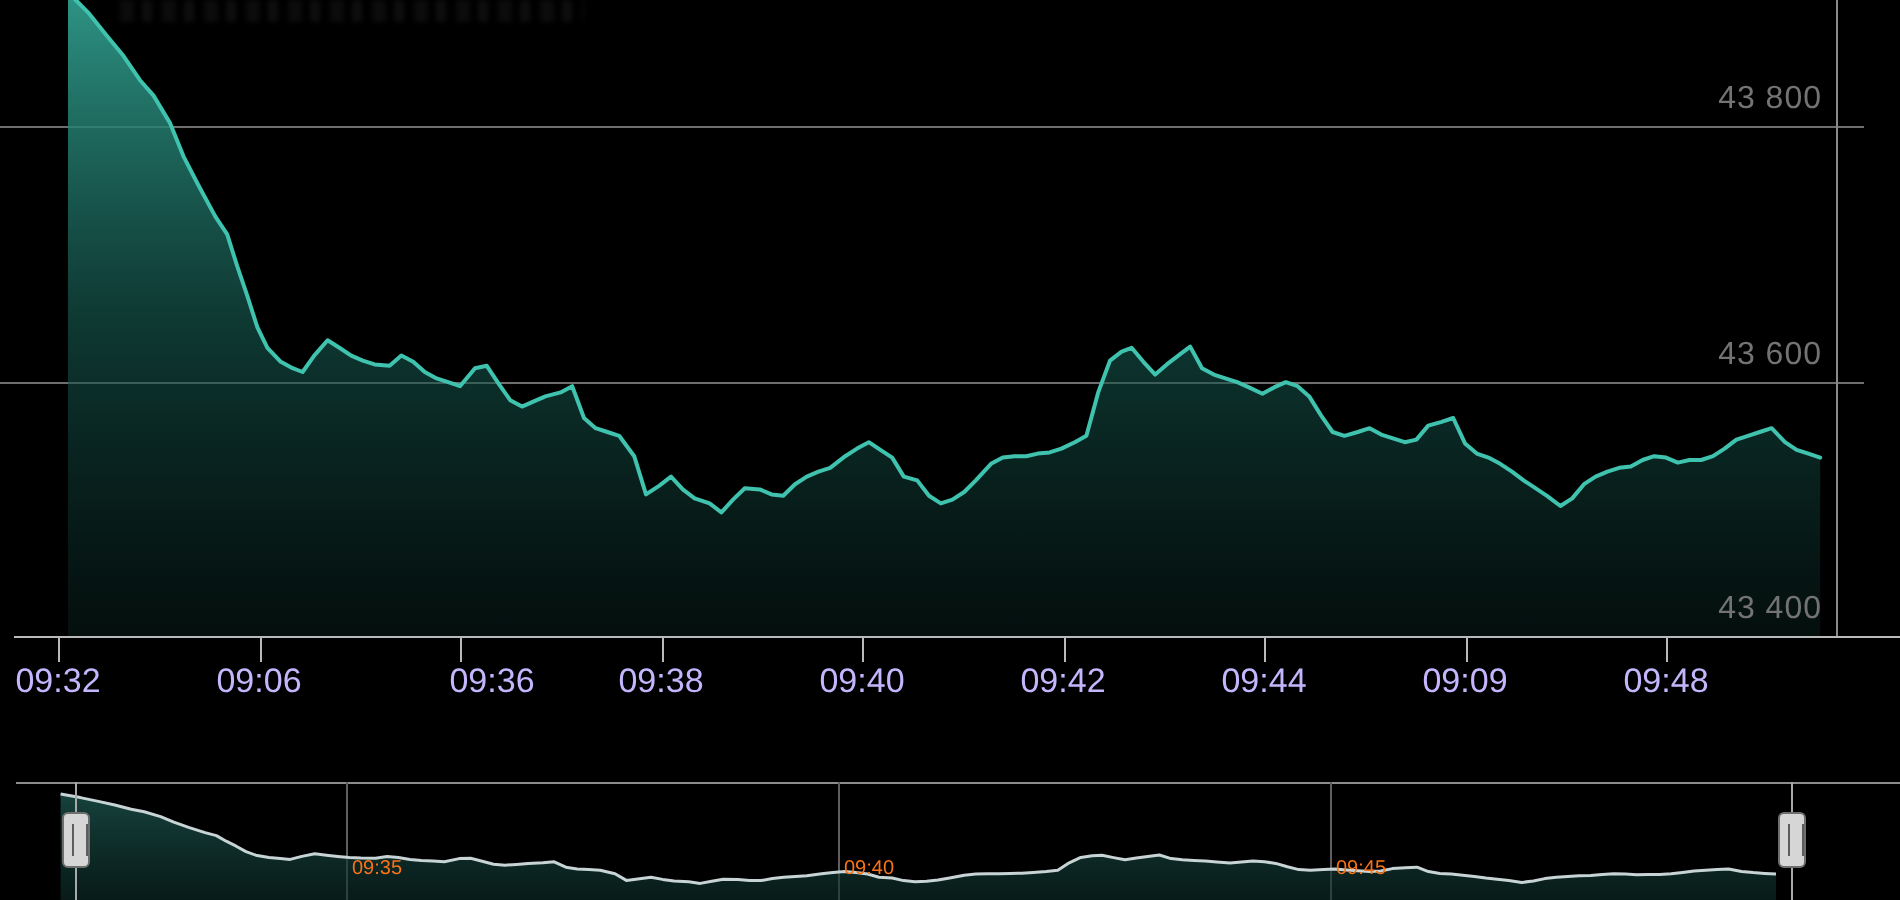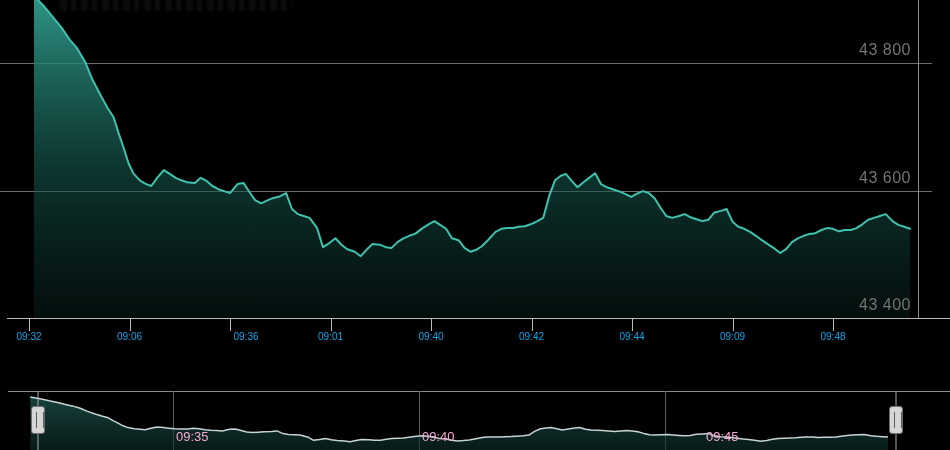--- a/index.html
+++ b/index.html
@@ -1,22 +1,22 @@
 <!DOCTYPE html>
 <html><head>
 <meta charset="utf-8">
 <style>
   html,body{margin:0;padding:0;background:#000;}
   .stage{position:relative;width:950px;height:450px;background:#000;overflow:hidden;
          font-family:"Liberation Sans",sans-serif;}
   svg{position:absolute;left:0;top:0;}
   .ylabel{position:absolute;color:#737373;font-size:16px;letter-spacing:.5px;
           transform:translate(-100%,-100%);white-space:nowrap;}
-  .xlabel{position:absolute;color:#0ea5e9;font-size:10px;transform:translateX(-50%);white-space:nowrap;}
-  .navlabel{position:absolute;color:#f9a8d4;font-size:13px;white-space:nowrap;}
+  .xlabel{position:absolute;color:#c4b5fd;font-size:17px;transform:translateX(-50%);white-space:nowrap;}
+  .navlabel{position:absolute;color:#f97316;font-size:10px;white-space:nowrap;}
   .clipped-title{position:absolute;left:60px;top:0;width:232px;height:11px;opacity:.55;
       filter:blur(1.2px);
       background:repeating-linear-gradient(90deg,#161616 0 7px,#000 7px 11px,#1a1a1a 11px 16px,#000 16px 21px);}
   .handle{position:absolute;width:14px;height:28px;background:#d6d6d6;border:1px solid #6e6e6e;
       border-radius:3px;top:406px;transform:translateX(-50%);box-sizing:border-box;}
   .handle .grip{position:absolute;left:4px;top:5px;width:6px;height:16px;
       border-left:1px solid #5d5d5d;border-right:1px solid #5d5d5d;}
   .handle-line{position:absolute;top:391px;height:59px;width:1px;background:#a9a9a9;transform:translateX(-50%);}
   .plot-hit{position:absolute;left:0;top:0;width:950px;height:318px;}
   .nav-hit{position:absolute;left:0;top:391px;width:950px;height:59px;}
@@ -69,29 +69,29 @@
   <div class="clipped-title"></div>
 
   <div class="plot-hit"></div>
   <div id="labels">
       <div class="ylabel" style="left: 911px; top: 314px;">43 400</div>
       <div class="ylabel" style="left: 911px; top: 186.5px;">43 600</div>
       <div class="ylabel" style="left: 911px; top: 59px;">43 800</div>
       <div class="xlabel" style="left: 29px; top: 331px;">09:32</div>
       <div class="xlabel" style="left: 129.5px; top: 331px;">09:06</div>
       <div class="xlabel" style="left: 230px; top: 331px; margin-left: 16px;">09:36</div>
-      <div class="xlabel" style="left: 330.5px; top: 331px;">09:01</div>
+      <div class="xlabel" style="left: 330.5px; top: 331px;">09:38</div>
       <div class="xlabel" style="left: 431px; top: 331px;">09:40</div>
       <div class="xlabel" style="left: 531.5px; top: 331px;">09:42</div>
       <div class="xlabel" style="left: 632px; top: 331px;">09:44</div>
       <div class="xlabel" style="left: 732.5px; top: 331px;">09:09</div>
       <div class="xlabel" style="left: 833px; top: 331px;">09:48</div>
       <div class="navlabel" style="left: 176px; top: 429px;">09:35</div>
       <div class="navlabel" style="left: 422px; top: 429px;">09:40</div>
-      <div class="navlabel" style="left: 668px; top: 429px; margin-left: 38px;">09:45</div>
+      <div class="navlabel" style="left: 668px; top: 429px;">09:45</div>
     </div>
 
   <div class="nav-hit"></div>
   <div class="handle-line" id="hl-left" style="left: 38px;"></div>
   <div class="handle-line" id="hl-right" style="left: 896px;"></div>
   <div class="handle" id="handle-left" style="left: 38px;">
       <div class="grip"></div>
     </div>
   <div class="handle" id="handle-right" style="left: 896px;">
       <div class="grip"></div>

